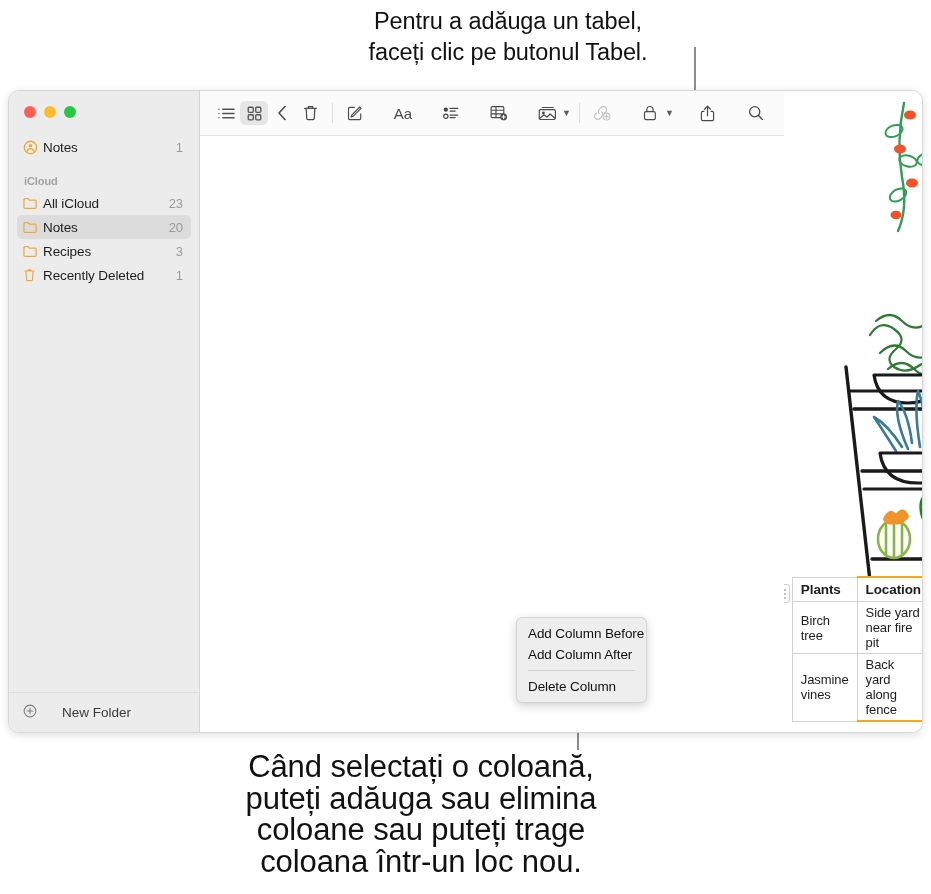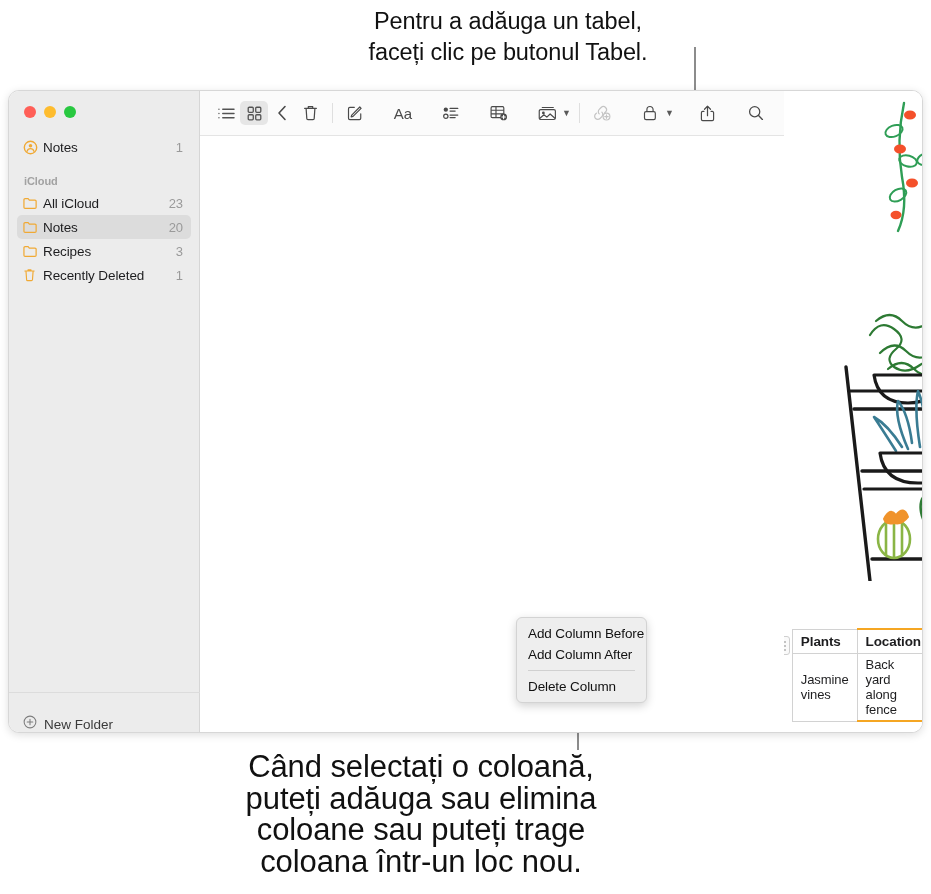--- a/index.html
+++ b/index.html
@@ -76,22 +76,22 @@
   .side-row .cnt { color: #9a9a9a; font-size: 13px; padding-right: 2px; }
   .side-sep { height: 10px; }
   .side-header {
     font-size: 11px; color: #a2a2a2; font-weight: 600;
     margin: 6px 0 4px 15px; letter-spacing: -0.1px;
   }
 
   .newfolder {
     position: absolute; left: 0; bottom: 0;
     width: 191px; height: 40px;
-    display: flex; align-items: flex-end;
-    padding-left: 14px; gap: 7px;
+    display: flex; align-items: center;
+    padding-left: 14px; gap: 25px;
     font-size: 13.5px; color: #3a3a3a;
     border-top: 1px solid #dcdcdc;
     margin-top: 40px;
   }
 
   
   .main { flex: 1 1 auto; position: relative; background: #fff; display:flex; }
   .toolbar {
     height: 45px; flex: 0 0 45px;
     display: flex; align-items: center;
@@ -782,20 +782,24 @@
 
           <div class="orange-knob"></div>
 
           <table class="note-table">
             <tbody>
                 <tr>
               <td class="hd col-a">Plants</td>
               <td class="hd col-b sel first">Location</td>
             </tr>
             <tr>
+              <td class="col-a">Birch tree</td>
+              <td class="col-b sel">Side yard near fire pit</td>
+            </tr>
+            <tr>
               <td class="col-a">Jasmine vines</td>
               <td class="col-b sel last">Back yard along fence</td>
             </tr>
           </tbody>
             </table>
         </div>
       </div>
     </div>
   </div>
 

